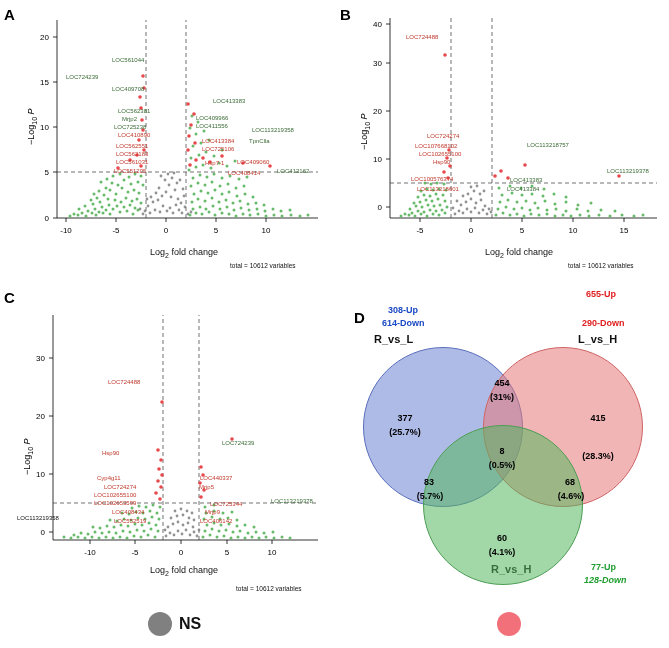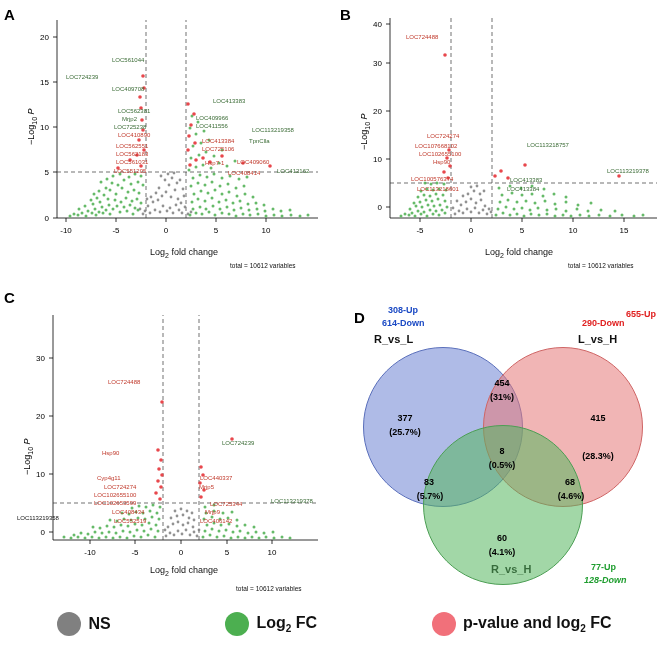--- a/index.html
+++ b/index.html
@@ -723,21 +723,21 @@
   <div class="gene-label" style="left:271px;top:213px;color:#3a6b35;">LOC113219378</div>
 </div>
 
 <div class="panel" id="panelD" style="left:338px;top:285px;width:331px;height:315px;">
   <div class="panel-letter" style="left:16px;top:24px;">D</div>
 
   <div class="venn-count" style="left:50px;top:20px;color:#1a49c4;">308-Up</div>
   <div class="venn-count" style="left:44px;top:33px;color:#1a49c4;">614-Down</div>
   <div class="venn-set-label" style="left:36px;top:48px;color:#111;">R_vs_L</div>
 
-  <div class="venn-count" style="left:248px;top:24px;color:#e02020;margin-left:40px;">655-Up</div>
+  <div class="venn-count" style="left:248px;top:4px;color:#e02020;">655-Up</div>
   <div class="venn-count" style="left:244px;top:33px;color:#e02020;">290-Down</div>
   <div class="venn-set-label" style="left:240px;top:48px;color:#111;">L_vs_H</div>
 
   <div class="venn-set-label" style="left:145px;top:278px;color:#111;margin-left:8px;">R_vs_H</div>
   <div class="venn-count" style="left:253px;top:277px;color:#1f9d2f;">77-Up</div>
   <div class="venn-count" style="left:246px;top:290px;color:#1f9d2f;font-style:italic;">128-Down</div>
 
   <div class="venn-circle" style="left:25px;top:62px;width:158px;height:158px;background:rgba(109,132,212,0.55);border:1px solid #5a6fbb;"></div>
   <div class="venn-circle" style="left:145px;top:62px;width:158px;height:158px;background:rgba(230,120,120,0.55);border:1px solid #cf6565;"></div>
   <div class="venn-circle" style="left:85px;top:140px;width:158px;height:158px;background:rgba(86,182,94,0.55);border:1px solid #4c9e54;"></div>
@@ -763,20 +763,15 @@
   <div class="venn-num" style="left:142px;top:161px;width:44px;">8</div>
   <div class="venn-num" style="left:135px;top:175px;width:58px;">(0.5%)</div>
 </div>
 
 <div id="legend">
   <div class="legend-item">
     <span class="legend-dot" style="background:#808080;"></span>
     <span class="legend-text">NS</span>
   </div>
   <div class="legend-item">
-    <span class="legend-dot" style="background:#4caf50;"></span>
-    <span class="legend-text">Log<sub>2</sub> FC</span>
-  </div>
-  <div class="legend-item">
     <span class="legend-dot" style="background:#f1707a;"></span>
-    <span class="legend-text">p-value and log<sub>2</sub> FC</span>
   </div>
 </div>
 
 </body></html>

